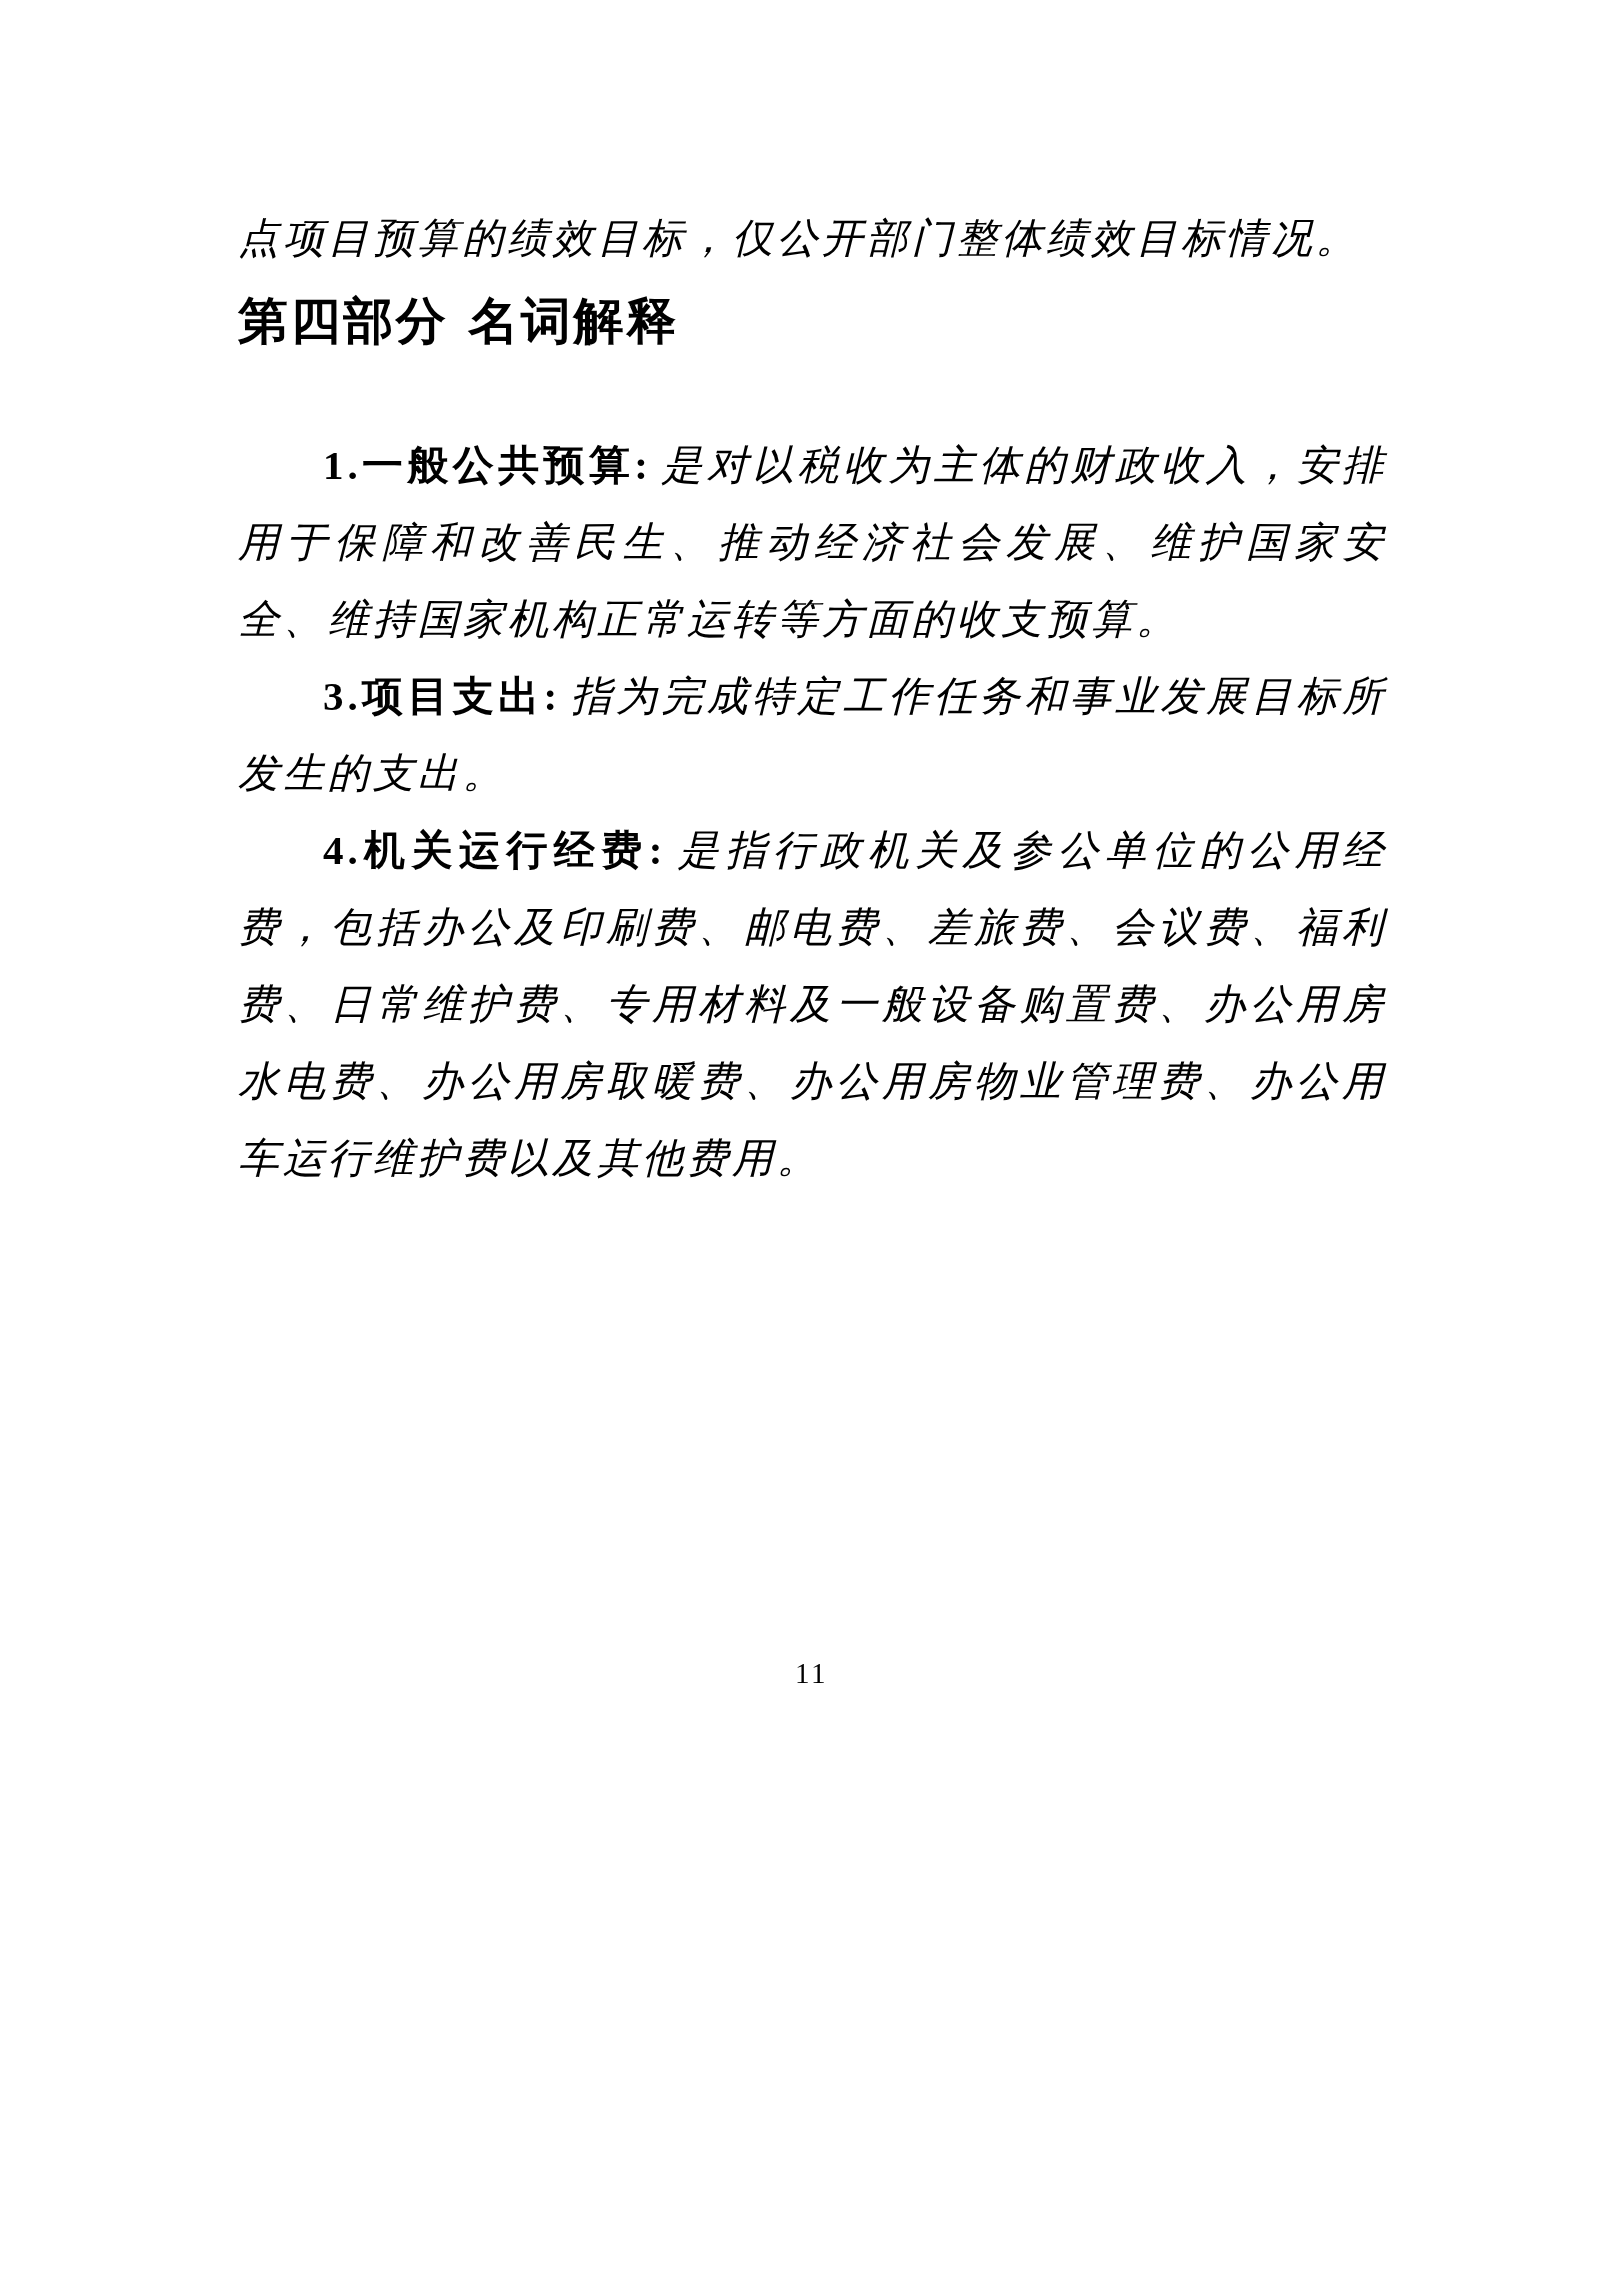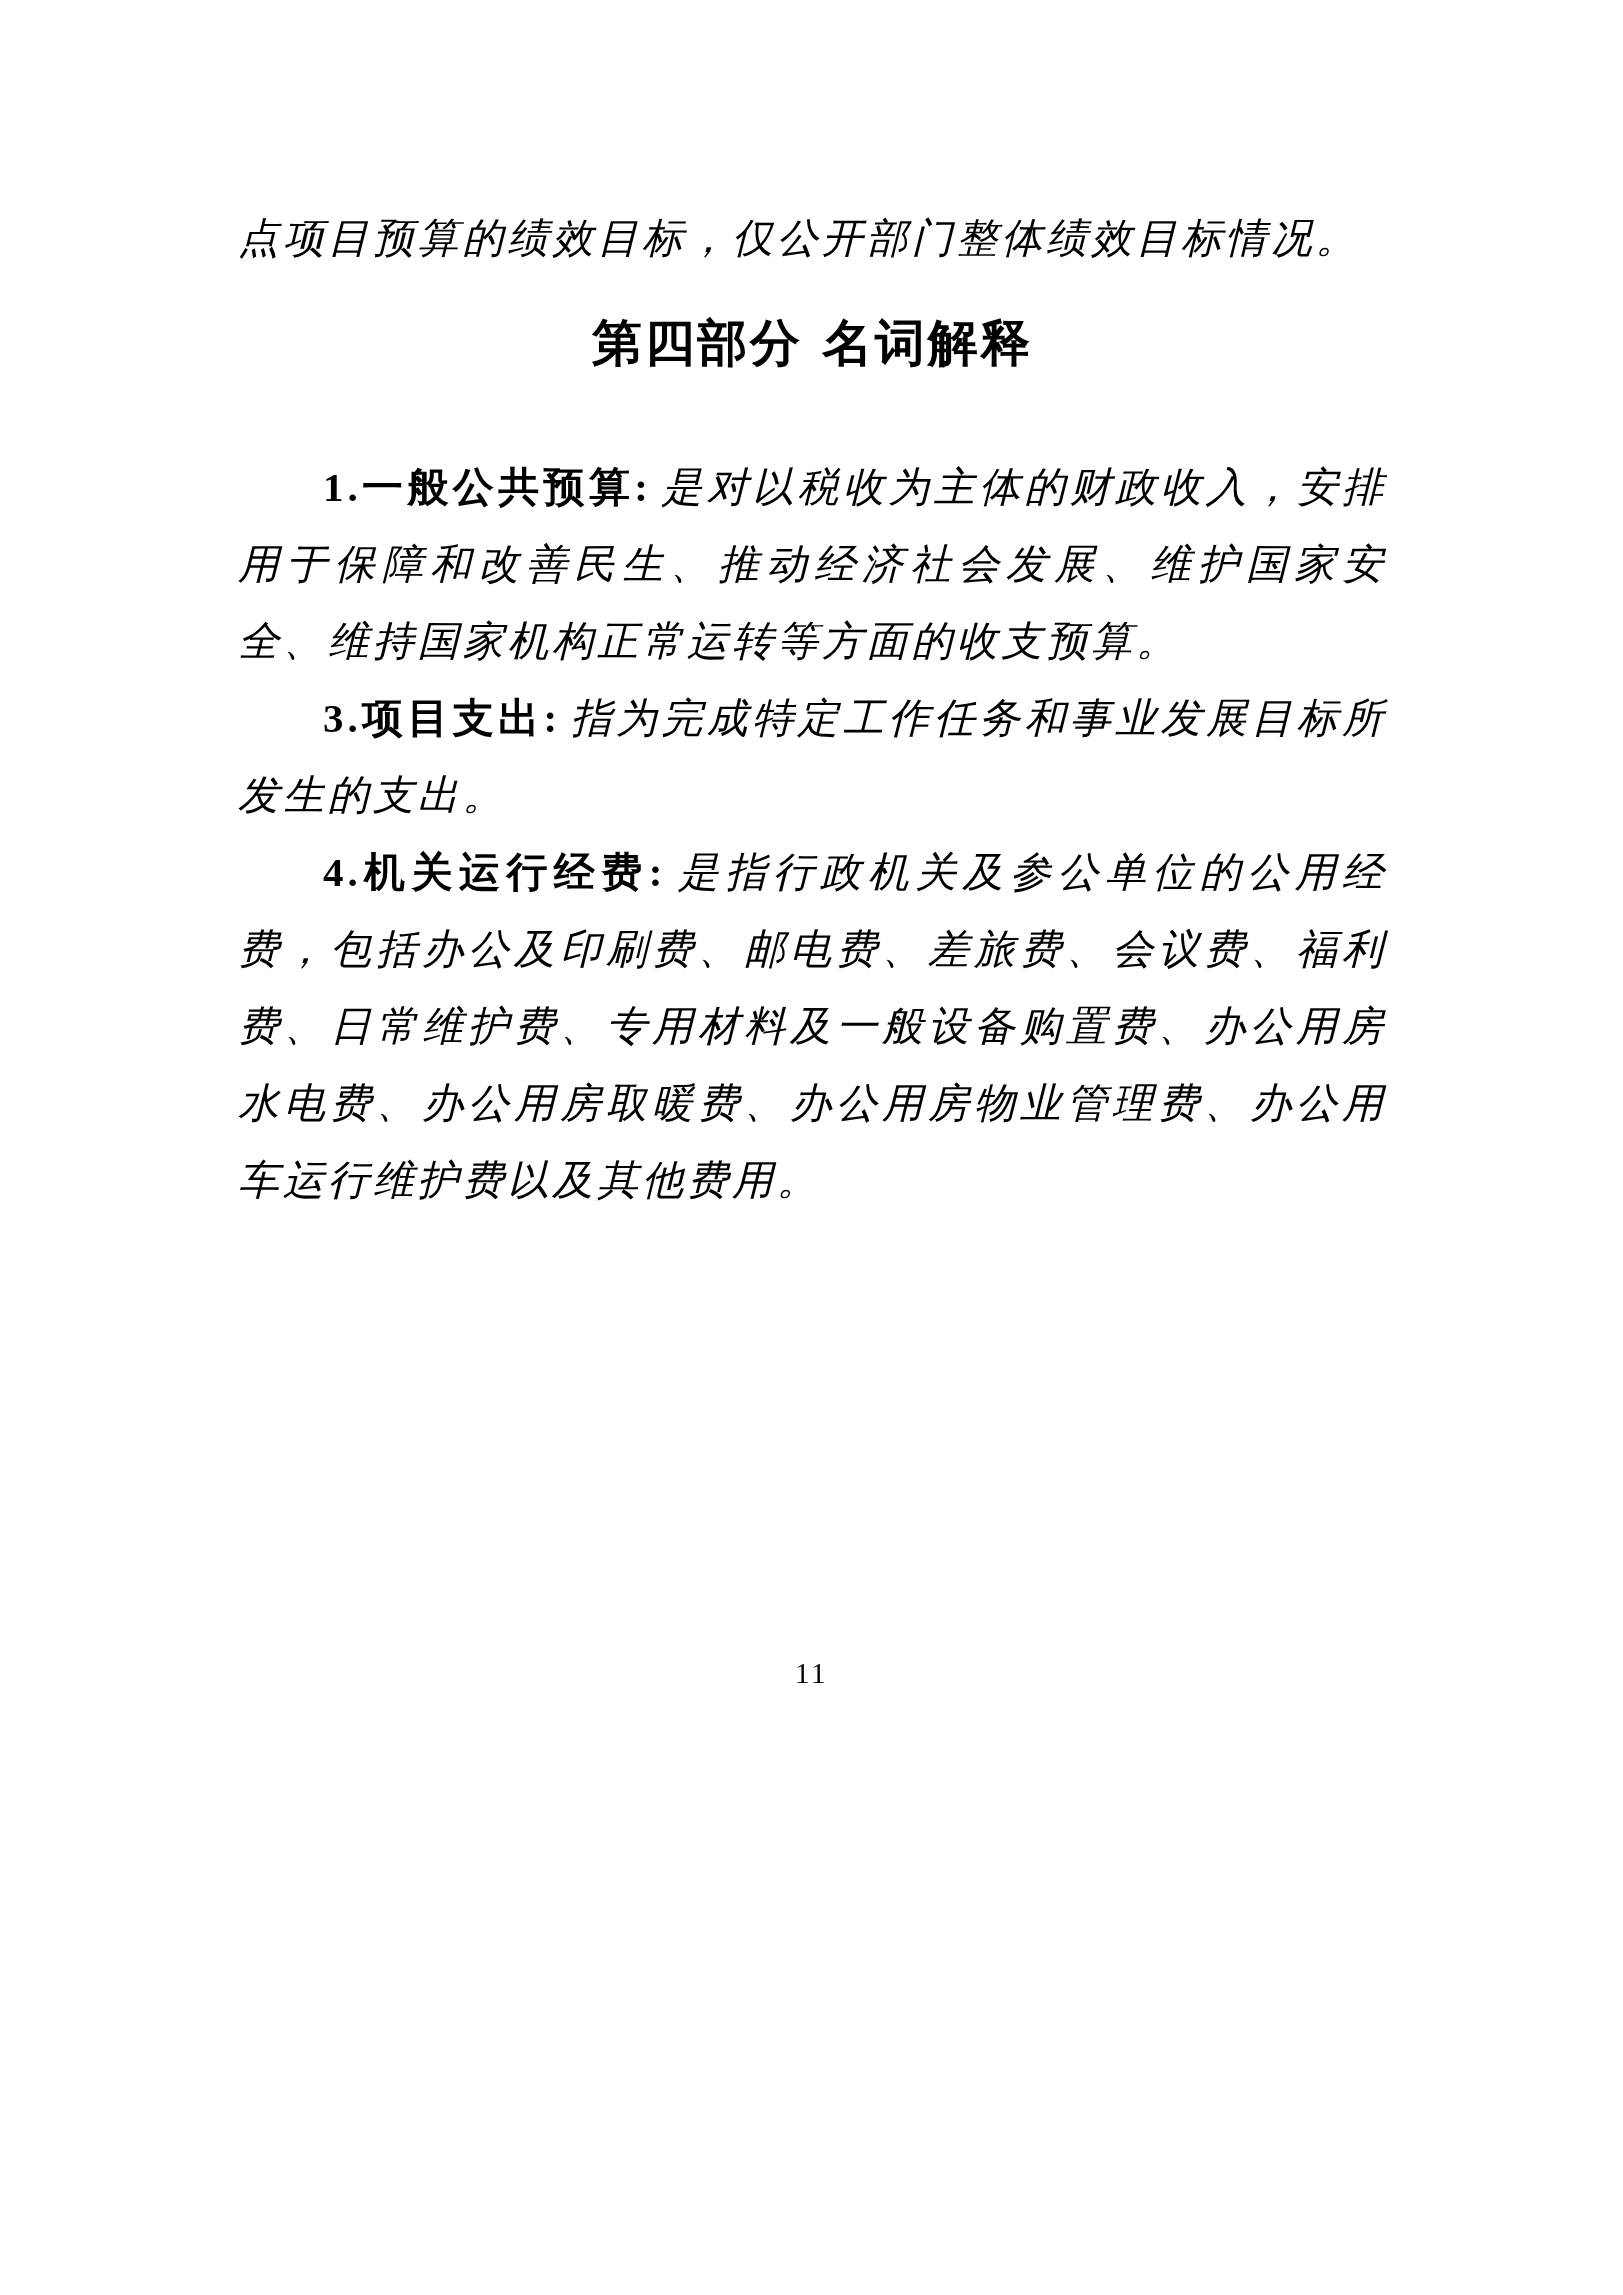--- a/index.html
+++ b/index.html
@@ -25,22 +25,22 @@
     letter-spacing: 3.9px;
     margin: 0;
     text-align: justify;
   }
   .section-title {
     font-family: "DejaVu Sans", "Liberation Sans", sans-serif;
     font-weight: bold;
     font-style: normal;
     font-size: 50px;
     line-height: 65px;
-    text-align: center;
-    margin: 34px 0 0 0;
+    text-align: left;
+    margin: 12px 0 0 0;
     letter-spacing: 2.6px;
   }
   .glossary {
     margin-top: 73px;
   }
   .glossary p.entry {
     font-size: 41px;
     line-height: 77px;
     letter-spacing: 3.9px;
     margin: 0;

